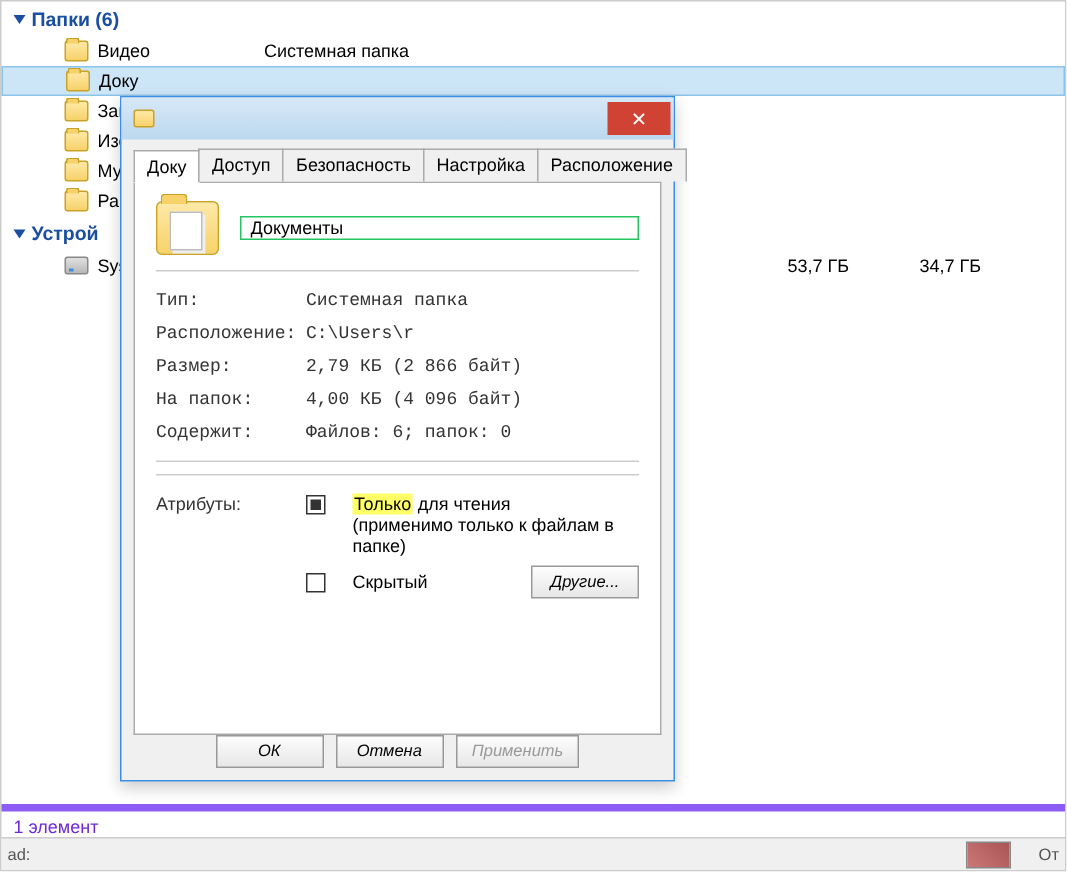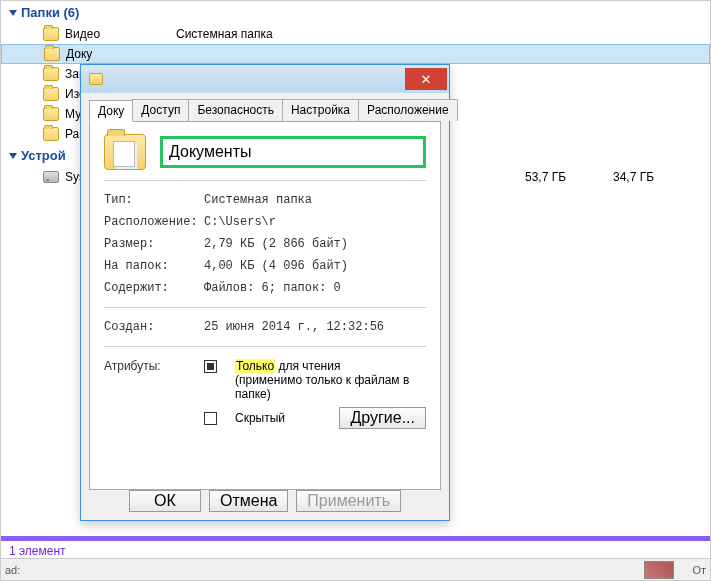--- a/index.html
+++ b/index.html
@@ -210,24 +210,24 @@
   .big-folder .sheet {
     position: absolute;
     top: 6px; left: 8px;
     width: 22px; height: 26px;
     background: #fff;
     border: 1px solid #bbb;
     box-shadow: 2px 2px 0 #eee;
   }
   .name-input {
     flex: 1;
-    height: 32px;
-    border: 3px solid #22c55e;
+    height: 16px;
+    border: 1px solid #22c55e;
     padding: 0 6px;
-    font-size: 16px;
+    font-size: 12px;
   }
   .divider {
     border: none;
     border-top: 1px solid #ccc;
     margin: 8px 0;
   }
   .prop-row {
     display: flex;
     padding: 4px 0;
     font-family: Liberation Mono, monospace;
@@ -266,23 +266,24 @@
     top: 2px; left: 2px;
     width: 7px; height: 7px;
     background: #333;
   }
   .hl { background: #ffff66; padding: 0 1px; }
   .btn {
     height: 22px;
     min-width: 72px;
     border: 1px solid #999;
     background: linear-gradient(#fdfdfd,#e7e7e7);
-    font-size: 16px;
+    font-size: 11px;
     cursor: pointer;
     padding: 0 10px;
+    font-style: italic;
   }
   .btn:disabled {
     color: #999;
     cursor: default;
   }
   .dialog-buttons {
     position: absolute;
     bottom: 8px; left: 0; right: 0;
     display: flex;
     justify-content: center;
@@ -395,24 +396,20 @@
         <span class="prop-label">На папок:</span>
         <span class="prop-value">4,00 КБ (4 096 байт)</span>
       </div>
       <div class="prop-row">
         <span class="prop-label">Содержит:</span>
         <span class="prop-value">Файлов: 6; папок: 0</span>
       </div>
 
       <hr class="divider">
 
-      <div class="prop-row">
-        <span class="prop-label">Создан:</span>
-        <span class="prop-value">25 июня 2014 г., 12:32:56</span>
-      </div>
 
       <hr class="divider">
 
       <div class="attr-block">
         <span class="prop-label">Атрибуты:</span>
         <div class="attr-right">
           <div class="chk-row">
             <span class="chk indeterminate"></span>
             <div>
               <span><span class="hl">Только</span><span> для чтения</span></span><br>

